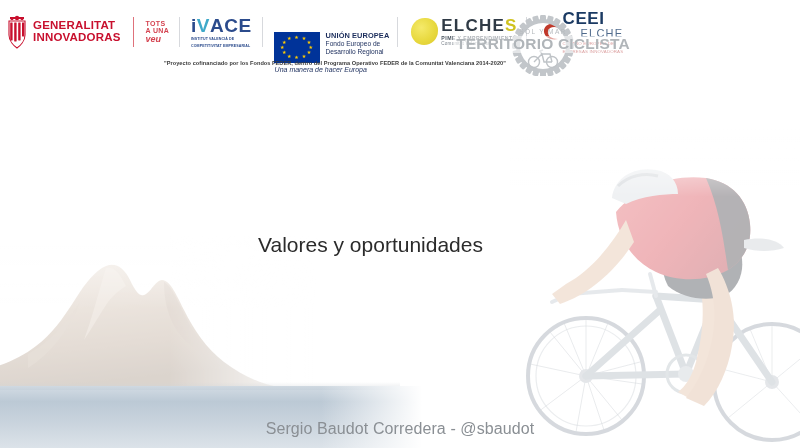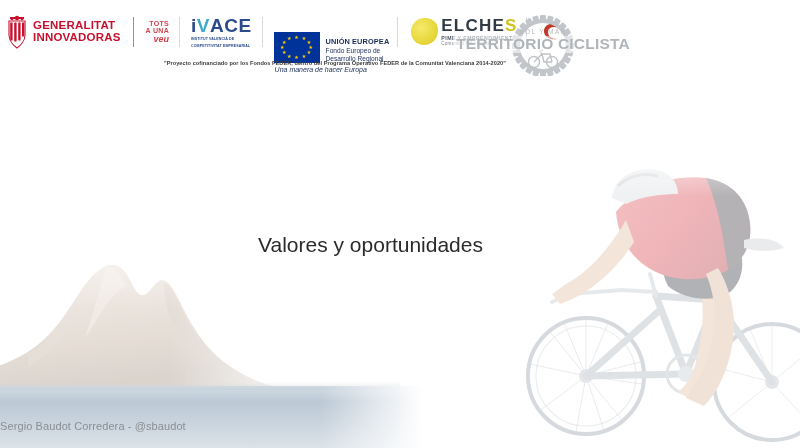--- a/index.html
+++ b/index.html
@@ -76,40 +76,40 @@
   .pipe.grey{ background:#c9ccd1; }
 
   
   .gv{ display:flex; align-items:center; gap:5px; }
   .gv-shield{ width:22px; height:34px; }
   .gv-txt{ line-height:1.02; }
   .gv-txt div{
     font-family:"Liberation Sans", sans-serif;
     font-weight:bold; color:#c8102e; font-size:11.5px; letter-spacing:.2px;
   }
-  .tots{ text-align:right; line-height:1.03; }
+  .tots{ text-align:left; line-height:1.03; }
   .tots .t1, .tots .t2{ font-size:7px; font-weight:bold; color:#d4424f; letter-spacing:.3px;}
   .tots .t3{ font-size:9px; font-style:italic; font-weight:bold; color:#d4424f; }
 
   
   .ivace{ text-align:left; margin-left:4px; }
   .ivace .word{
     font-size:19px; font-weight:bold; color:#2b4b8c; letter-spacing:.5px; line-height:1;
     display:flex; align-items:flex-end;
   }
   .ivace .word .i{ color:#2b4b8c; }
   .ivace .word .v{ color:#3fa9c9; }
   .ivace .sub{
     font-size:3.6px; color:#2b4b8c; line-height:1.35; margin-top:2px; letter-spacing:.1px;
     text-transform:uppercase; font-weight:bold;
   }
 
   
   .eu{ display:flex; flex-direction:column; margin-left:4px; }
-  .eu-top{ display:flex; align-items:flex-end; gap:6px;margin-top:40px; }
+  .eu-top{ display:flex; align-items:flex-start; gap:6px;margin-top:40px; }
   .eu-flag{
     width:46px; height:31px; background:#003399; position:relative; border:0;
   }
   .eu-star{
     position:absolute; color:#ffcc00; font-size:5px; line-height:5px;
     transform:translate(-50%,-50%);
   }
   .eu-txt{ line-height:1.18; }
   .eu-txt .l1{ font-size:7.4px; font-weight:bold; color:#1a2c5b; letter-spacing:.1px;}
   .eu-txt .l2, .eu-txt .l3{ font-size:6.6px; color:#1a2c5b; }
@@ -162,22 +162,22 @@
     z-index:5;
   }
   .subtitle{
     position:absolute; left:0; top:233px; width:741px;
     text-align:center;
     font-size:21px; color:#2b2b2b; font-weight:normal; letter-spacing:0px;
     z-index:5;
   }
   .credit{
     position:absolute; left:0; top:420px; width:800px;
-    text-align:left;
-    font-size:11px; color:#8a8f94; letter-spacing:.1px;
+    text-align:center;
+    font-size:16px; color:#8a8f94; letter-spacing:.1px;
     z-index:5;
   }
 </style>
 </head>
 <body>
 
 <div class="slide">
 
   <div class="bg-layer">
 
@@ -392,20 +392,26 @@
         </div>
       </div>
 
       <div class="pipe grey" style="margin-left:8px"></div>
 
       <div class="ceei">
         <svg class="ceei-mark" viewBox="0 0 20 22">
           <path d="M17,4 C11,1 3,3 2,9 C1,15 8,20 16,18
                    C10,18 5,15 6,10 C7,6 12,5 17,7 Z" fill="#c0392b"></path>
         </svg>
+        <div class="ceei-txt">
+          <div class="big">CEEI</div>
+          <div class="elche">ELCHE</div>
+          <div class="sub">CENTRO EUROPEO DE</div>
+          <div class="sub">EMPRESAS INNOVADORAS</div>
+        </div>
       </div>
 
     </div>
 
     <div class="terr">
       <svg viewBox="0 0 180 66">
         <defs>
           <g id="tooth">
               <rect x="-3" y="-31" width="6" height="7" rx="1.4" fill="#c2c6ca"></rect>
             </g>

